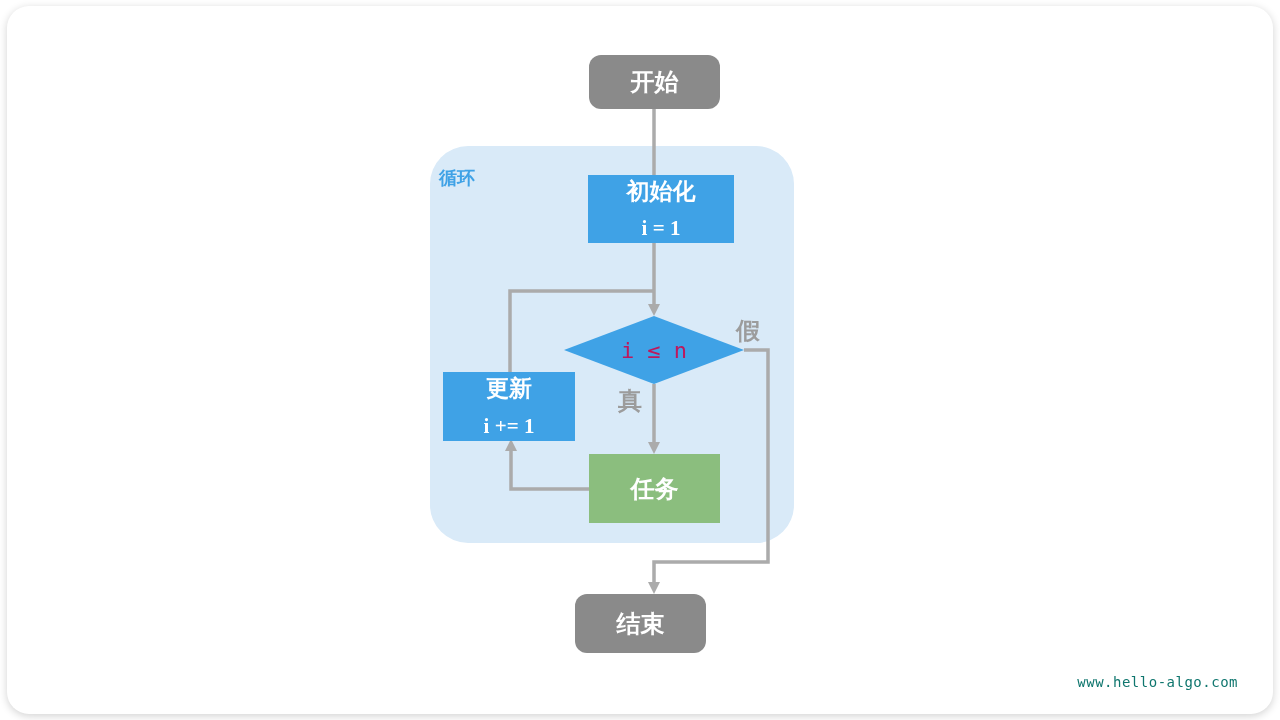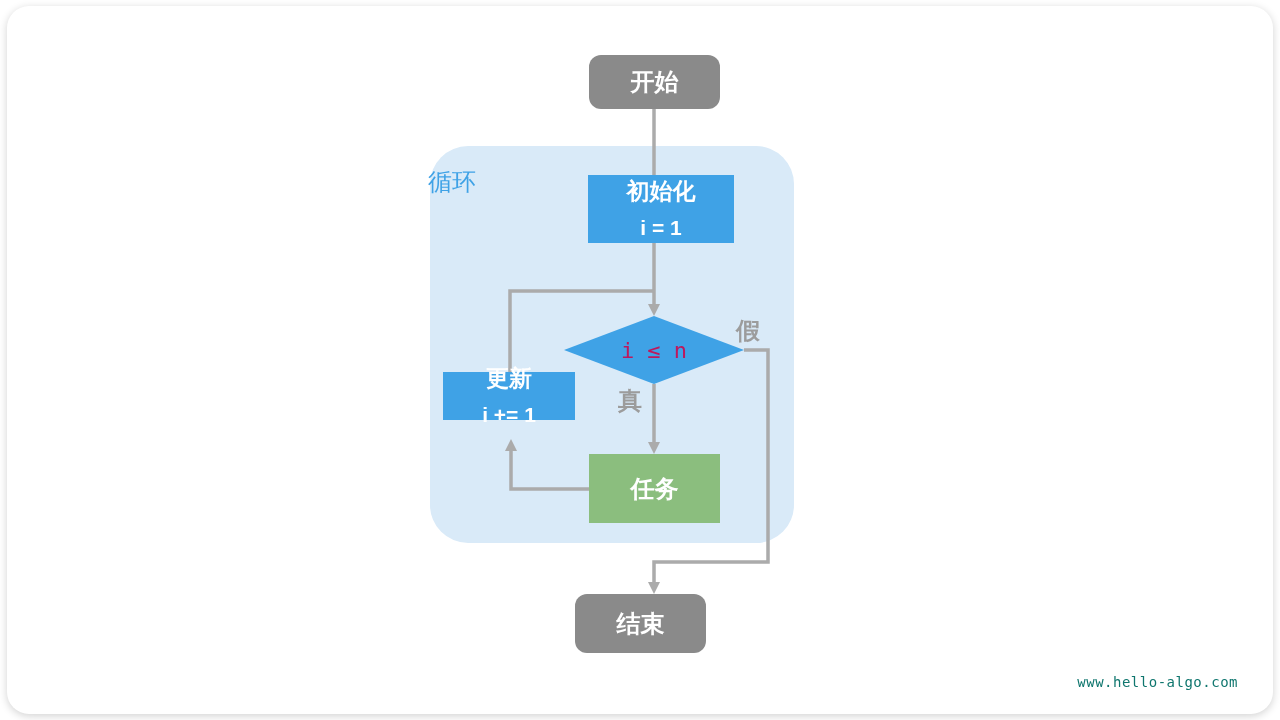--- a/index.html
+++ b/index.html
@@ -42,44 +42,44 @@
     flex-direction: column;
     align-items: center;
     justify-content: center;
     color: #ffffff;
     text-align: center;
     line-height: 1.25;
   }
   .node .title { font-size: 24px; font-weight: bold; }
   .node .title-sm { font-size: 23px; font-weight: bold; }
   .node .code {
-    font-family: Liberation Sans, sans-serif;
+    font-family: Liberation Serif, serif;
     font-size: 21px;
     font-weight: bold;
     margin-top: 10px;
   }
 
   .node-start { left: 589px; top: 55px;  width: 131px; height: 54px; background: var(--color-gray, #8a8a8a); border-radius: 12px; }
   .node-end   { left: 575px; top: 594px; width: 131px; height: 59px; background: var(--color-gray, #8a8a8a); border-radius: 12px; }
   .node-init  { left: 588px; top: 175px; width: 146px; height: 68px; background: var(--color-blue, #3fa2e6); }
-  .node-update{ left: 443px; top: 372px; width: 132px; height: 48px; background: var(--color-blue, #3fa2e6); }
+  .node-update{ left: 443px; top: 372px; width: 132px; height: 69px; background: var(--color-blue, #3fa2e6); }
   .node-task  { left: 589px; top: 454px; width: 131px; height: 69px; background: var(--color-green, #8bbe7e); }
 
   .loop-region {
     position: absolute;
     left: 430px; top: 146px;
     width: 364px; height: 397px;
     background: var(--color-lightblue, #d9eaf8);
     border-radius: 38px;
   }
   .loop-label {
     position: absolute;
-    left: 428px; top: 166px;
-    font-size: 24px;
-    font-weight: normal;
+    left: 439px; top: 166px;
+    font-size: 18px;
+    font-weight: bold;
     color: var(--color-blue, #3fa2e6);
   }
 
   .diamond-text {
     position: absolute;
     left: 564px; top: 316px;
     width: 180px; height: 68px;
     display: flex;
     align-items: center;
     justify-content: center;

